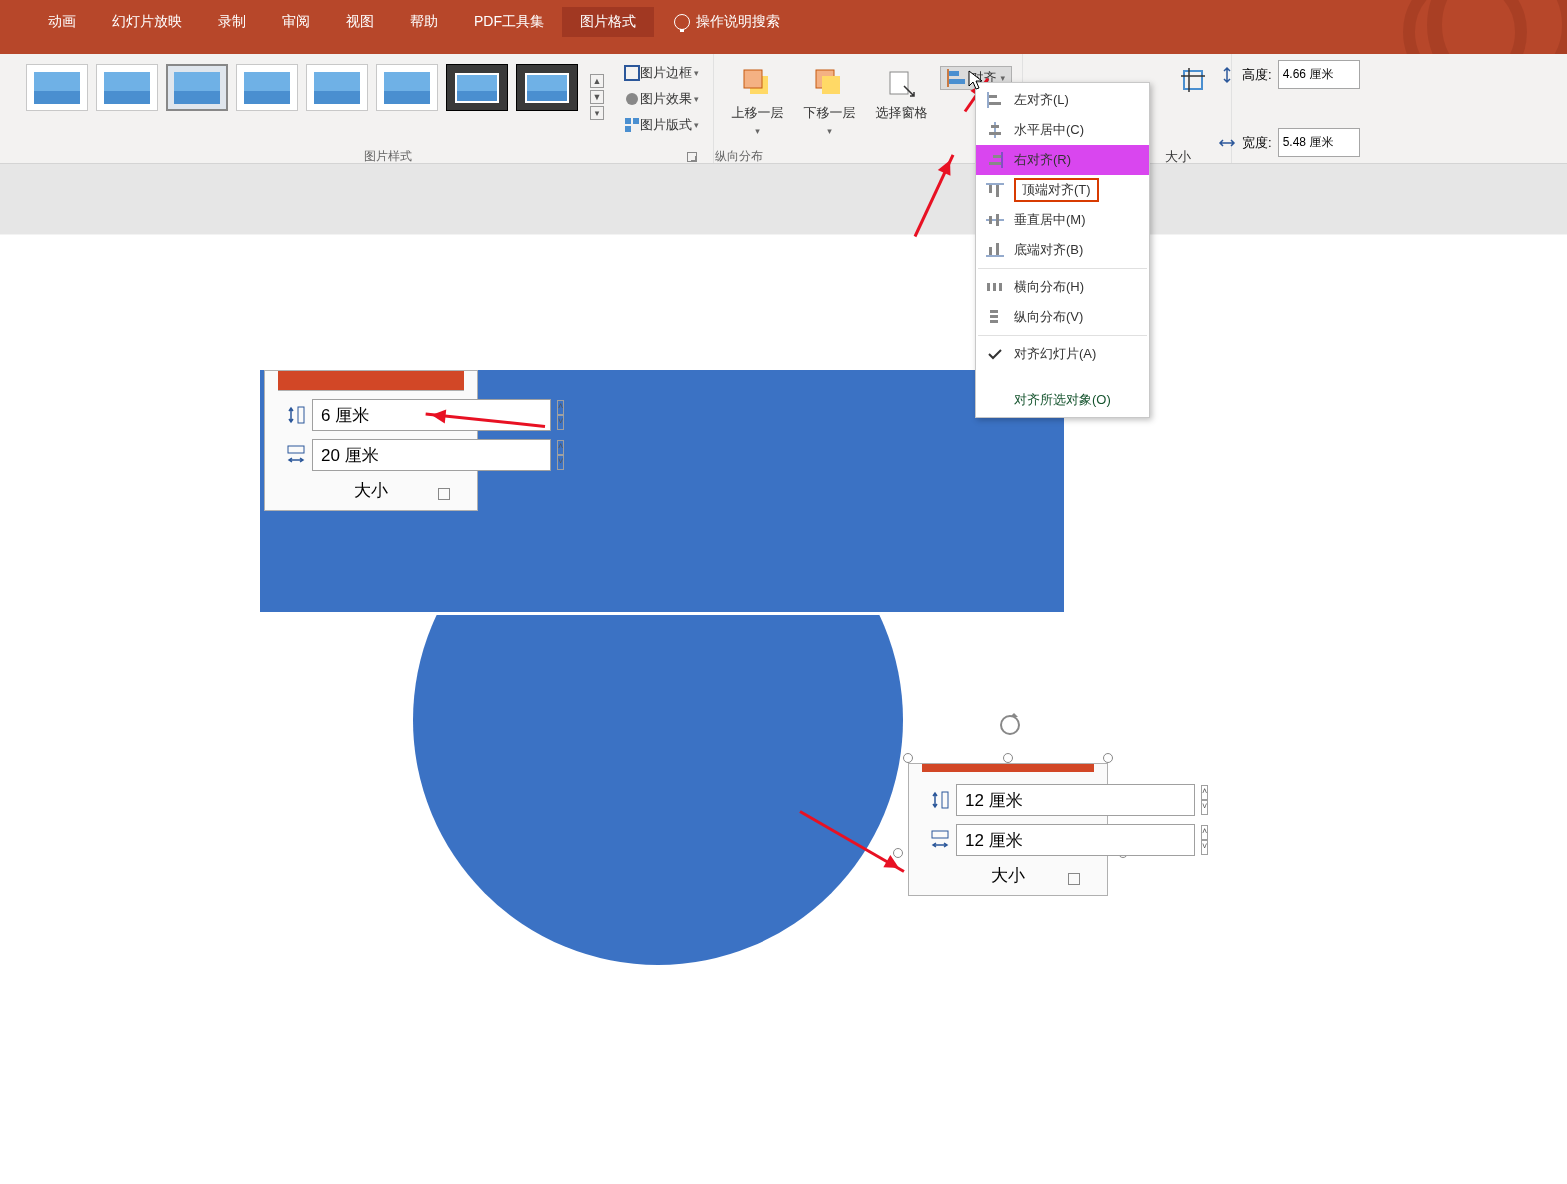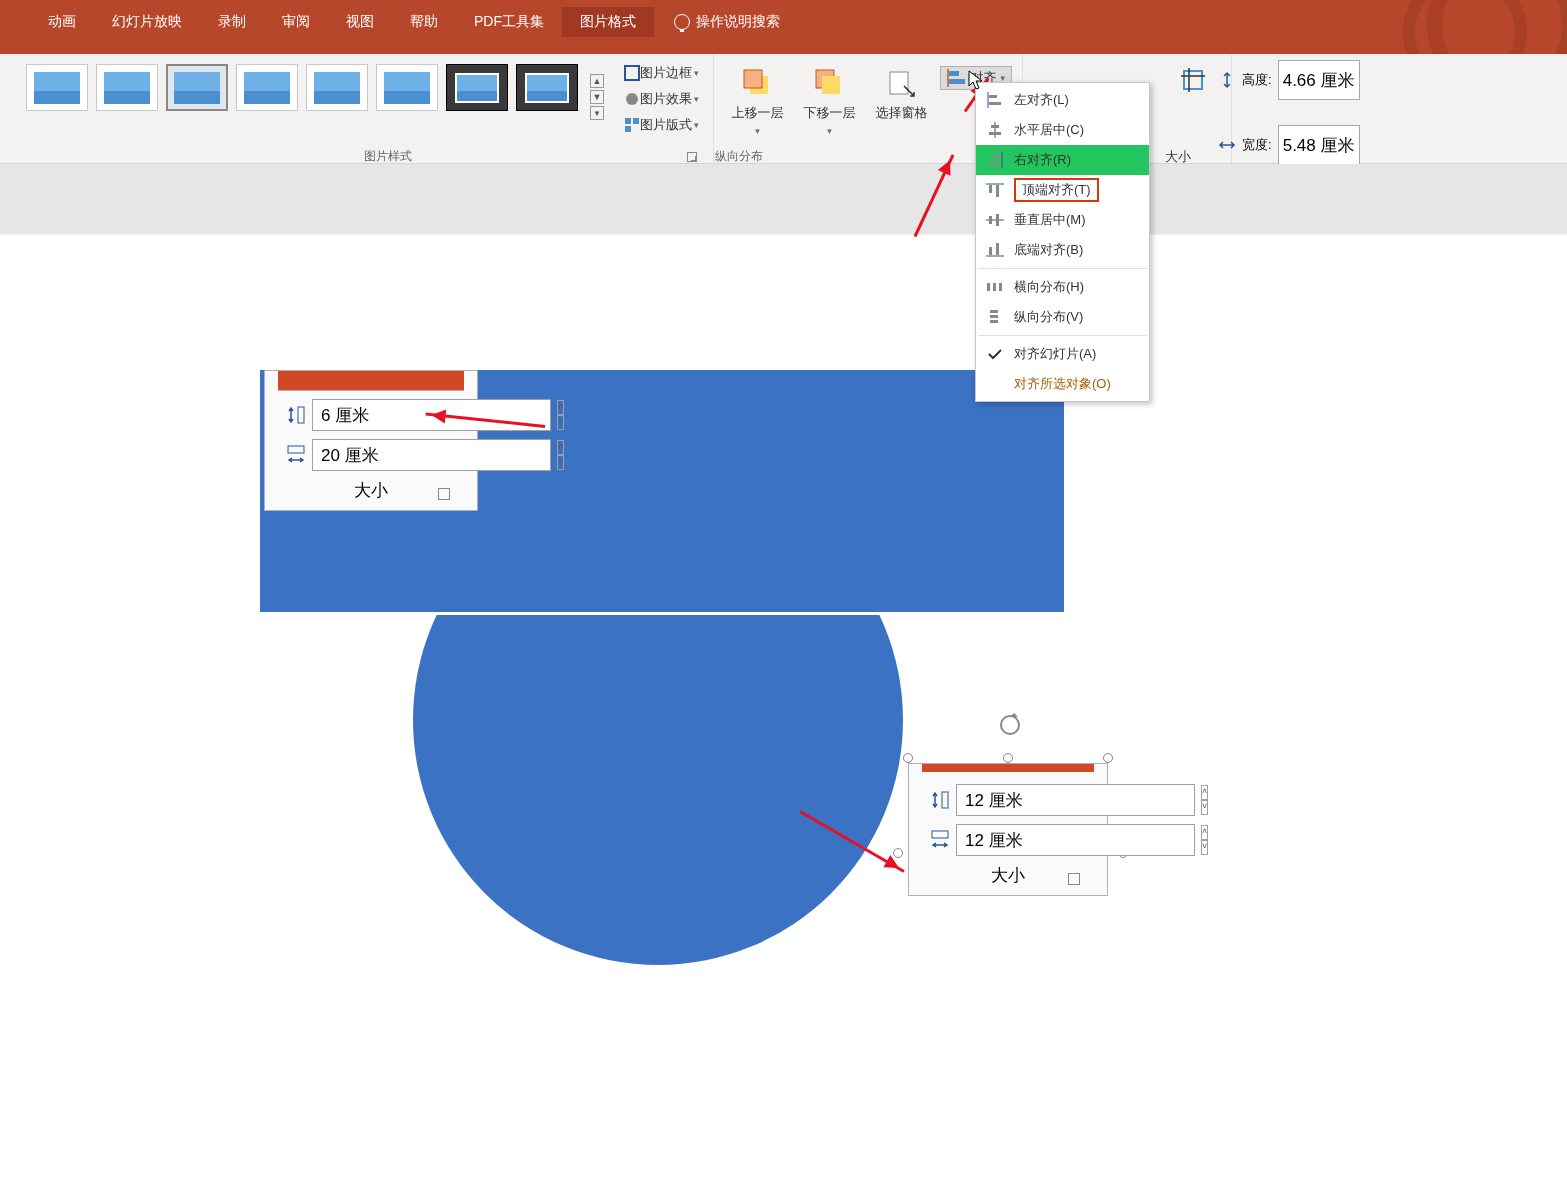--- a/index.html
+++ b/index.html
@@ -42,29 +42,29 @@
     .size-label-ribbon { left:1165px; top:148px; font-size:13px; color:#333; }
     .launcher { position:absolute; width:10px; height:10px; border:1px solid #888; }
     .launcher::after { content:''; position:absolute; right:0; bottom:0; width:4px;height:4px; border-right:1px solid #888; border-bottom:1px solid #888; }
     
     .big-btn { display:flex; flex-direction:column; align-items:center; gap:4px; font-size:13px; color:#333; padding: 6px 8px; cursor:pointer;}
     .big-btn .bico { width:32px; height:32px; display:inline-block; position:relative; }
     
     .align-btn { background:#dcdcdc; border:1px solid #b0b0b0; display:flex; align-items:center; gap:4px; padding:2px 6px; font-size:13px; color:#333; cursor:pointer;}
     .align-btn .aico { width:20px; height:18px; display:inline-block; }
     
-    .size-inputs { display:flex; flex-direction:column; gap:25px; padding:6px 6px; font-size:13px; }
+    .size-inputs { display:flex; flex-direction:column; gap:8px; padding:6px 6px; font-size:13px;justify-content:space-between; }
     .size-row { display:flex; align-items:center; gap:6px; }
-    .size-row input { width:82px; height:40px; border:1px solid #a6a6a6; padding:0 4px; font-size:17px; }
+    .size-row input { width:82px; height:29px; border:1px solid #a6a6a6; padding:0 4px; font-size:12px; }
     
     
     .align-menu { position:absolute; left:975px; top:82px; width:175px; background:#fff; border:1px solid #c8c8c8; box-shadow: 2px 2px 6px rgba(0,0,0,0.25); z-index:100; padding:2px 0; }
     .menu-item { display:flex; align-items:center; gap:10px; padding:5px 10px; font-size:13px; color:#333; cursor:pointer; height:30px; }
-    .menu-item.hover { background:#22c55e; }
-    .menu-item.disabled { color:#a16207; }
+    .menu-item.hover { background:#d946ef; }
+    .menu-item.disabled { color:#14532d;margin-top:16px; }
     .menu-item .mico { width:18px; height:16px; display:inline-block; flex-shrink:0;}
     .menu-item.highlight .label-wrap { border:2px solid #d83b01; padding: 1px 6px; }
     
     
     .canvas { position:absolute; left:0; top:235px; right:0; bottom:0; background:#fff; }
     .blue-rect { position:absolute; left:260px; top:135px; width:804px; height:242px; background:#3b72c4; }
     .arc { position:absolute; left:413px; top:240px; width:490px; height:490px; background:#3b72c4; border-radius:50%; clip-path: inset(140px 0 0 0); }
     
     
     .mini-popup { position:absolute; background:#fafafa; border:1px solid #b0b0b0; padding:8px 21px; }

